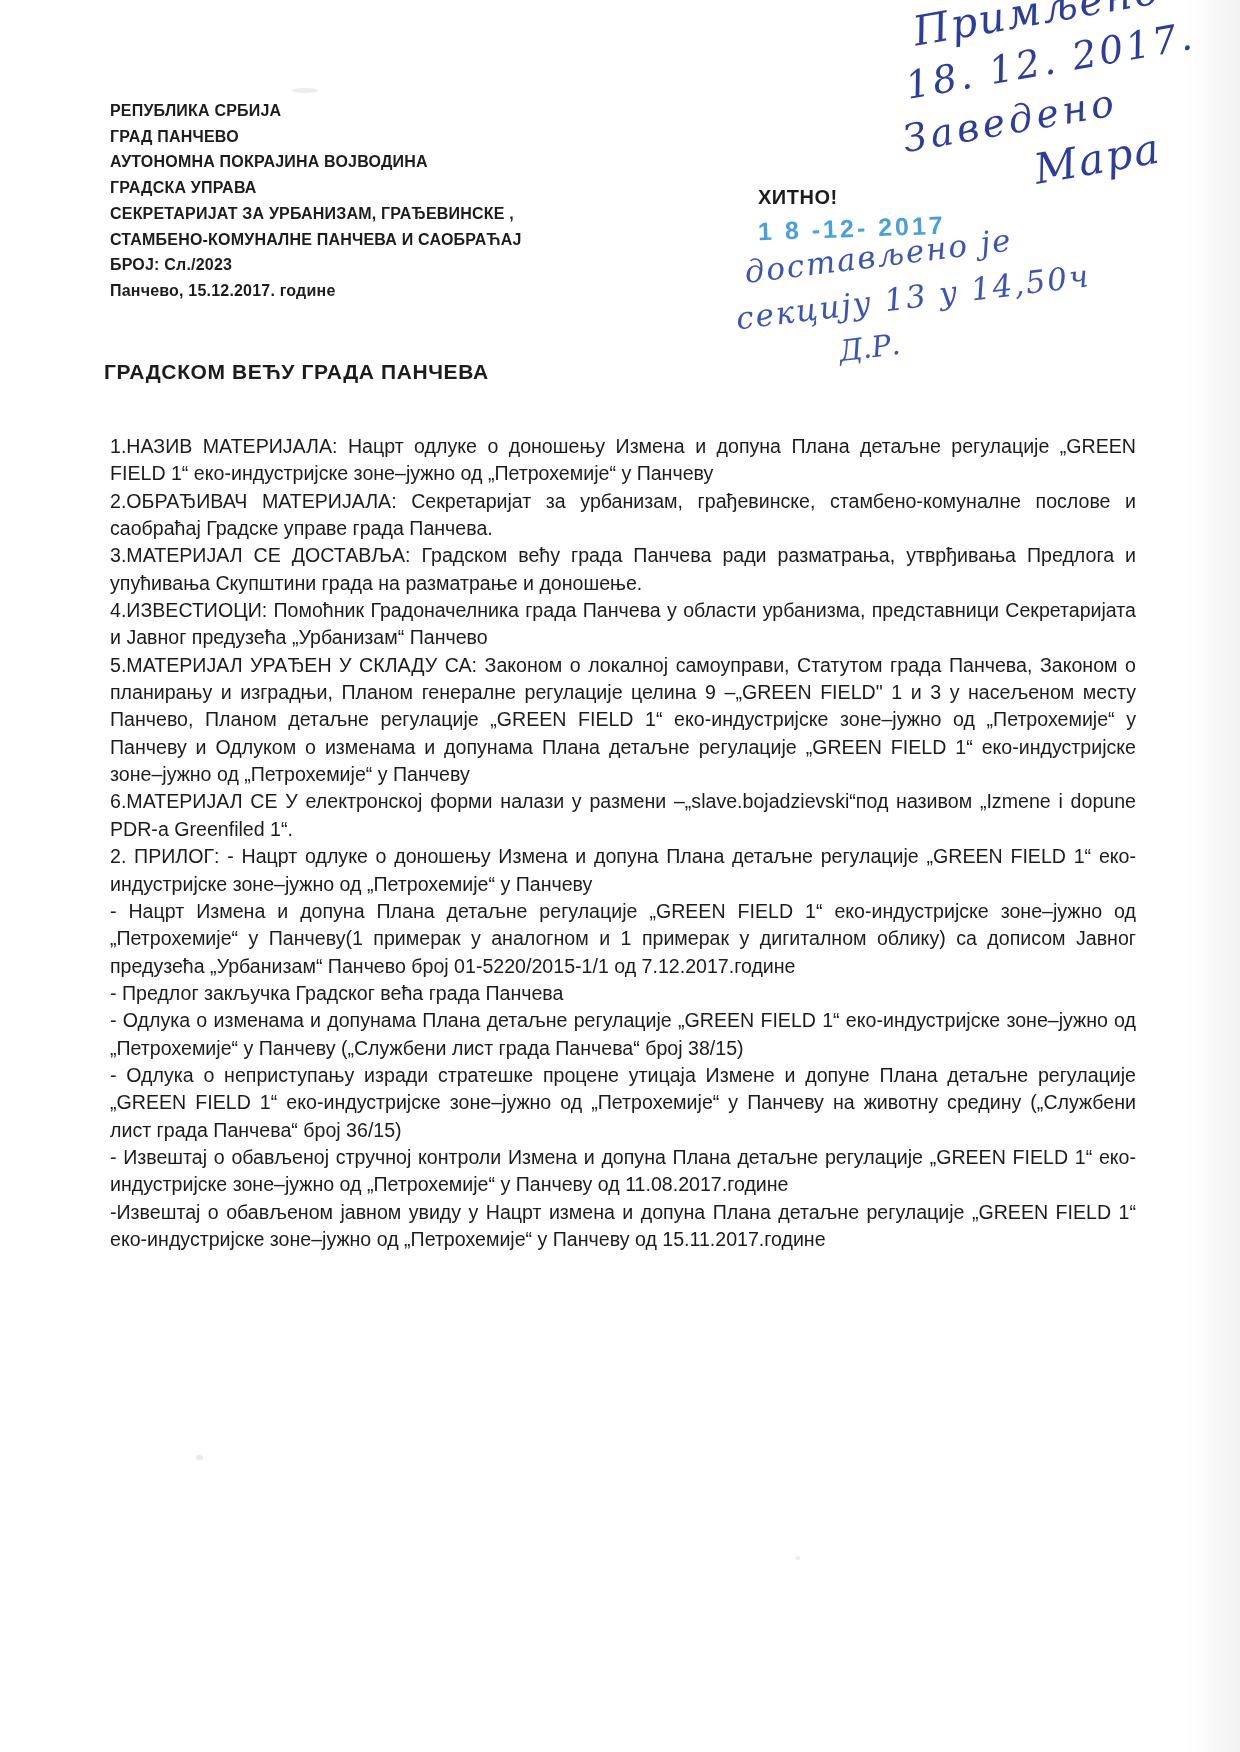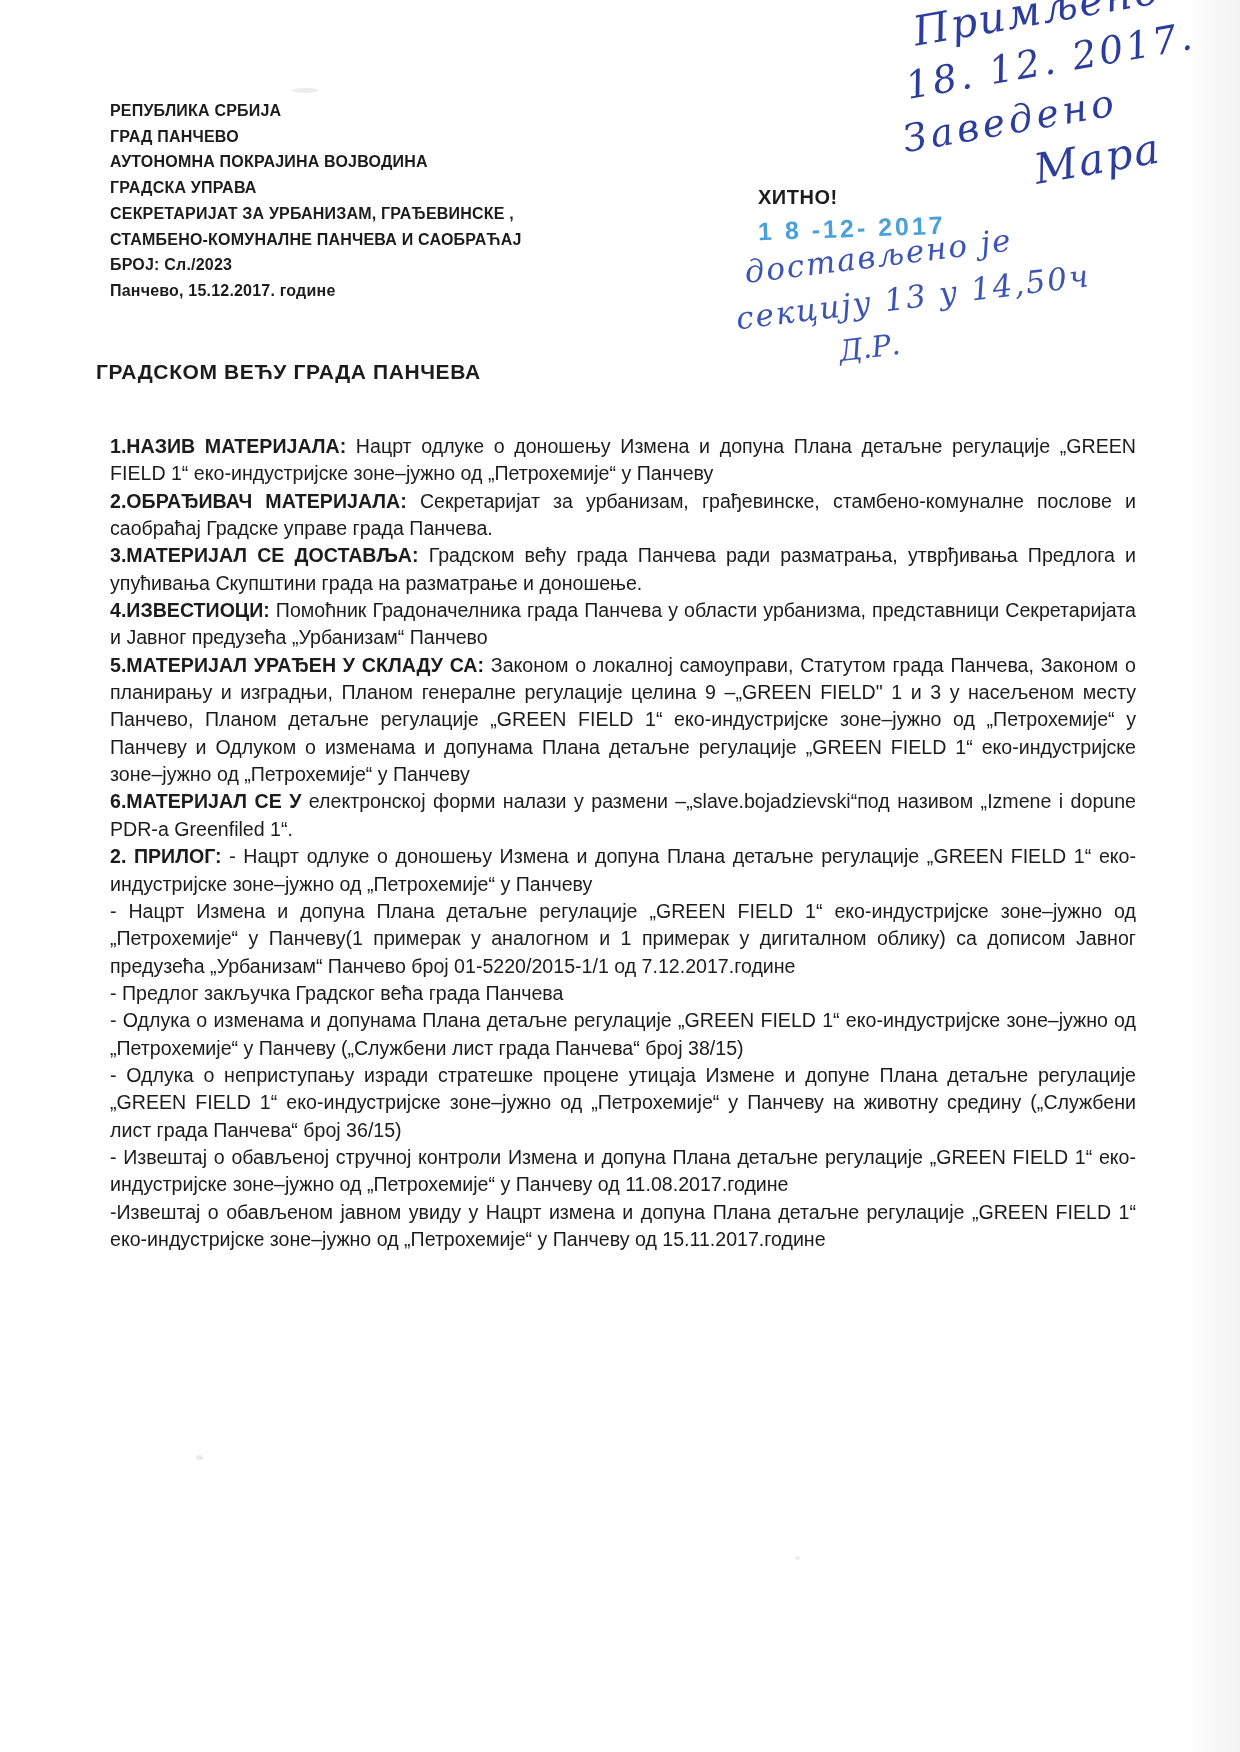--- a/index.html
+++ b/index.html
@@ -53,31 +53,31 @@
   .hand-note{
     left:728px;top:252px;
     transform:rotate(-7deg);transform-origin:left top;
     color:#3c55b4;
   }
   .hand-note .h1{font-size:31px;margin-left:14px;line-height:45px;letter-spacing:2px;}
   .hand-note .h2{font-size:31px;margin-left:0;line-height:45px;letter-spacing:2px;}
   .hand-note .h3{font-size:29px;margin-left:98px;line-height:44px;}
 
   .recipient{
-    position:absolute;left:96px;top:360px;
+    position:absolute;left:104px;top:360px;
     font-weight:bold;font-size:21px;letter-spacing:0.6px;
   }
 
   .body-text{
     position:absolute;left:110px;top:433px;width:1026px;
     font-size:19.6px;line-height:27.35px;
     text-align:justify;
   }
   .body-text p{margin:0;padding:0;}
-  .lbl{font-weight:bold;}
+  .lbl{font-weight:normal;}
 </style>
 </head>
 <body>
 
 <div class="page">
   <div class="scan-edge"></div>
   <div class="speck s1"></div>
   <div class="speck s2"></div>
   <div class="speck s3"></div>
 

